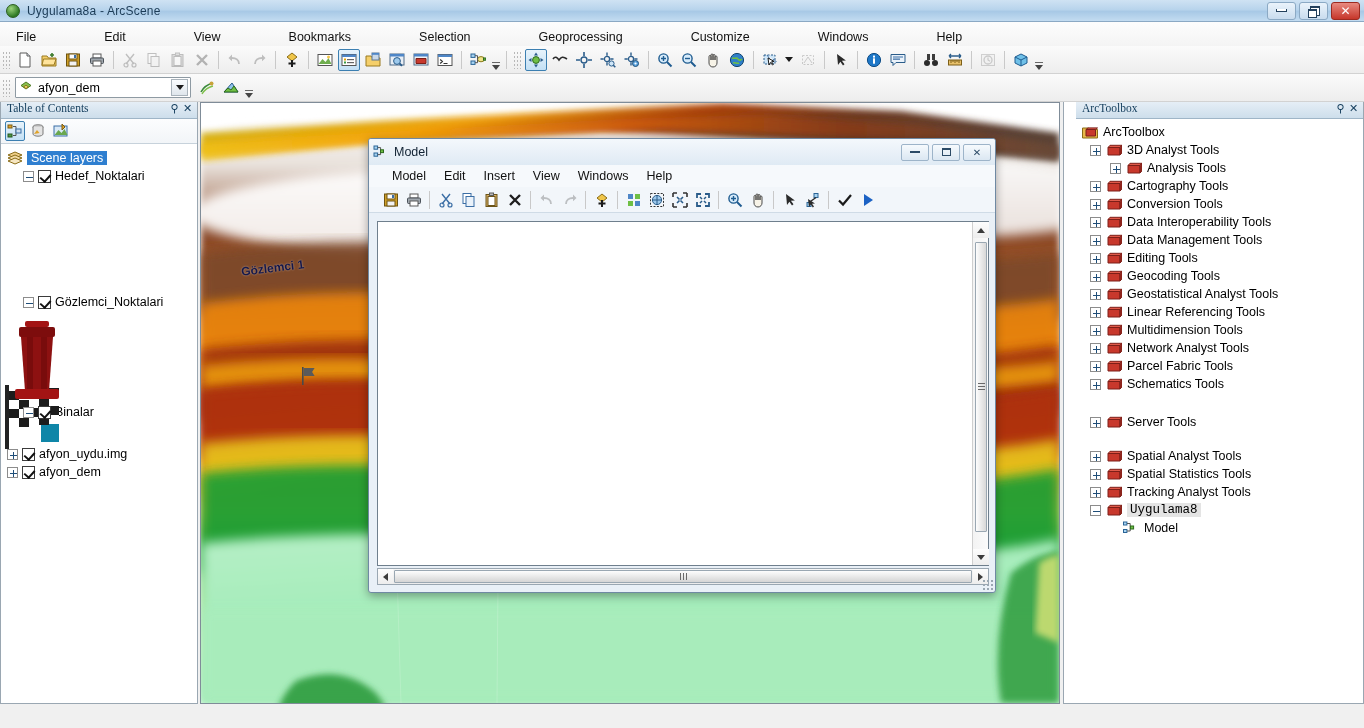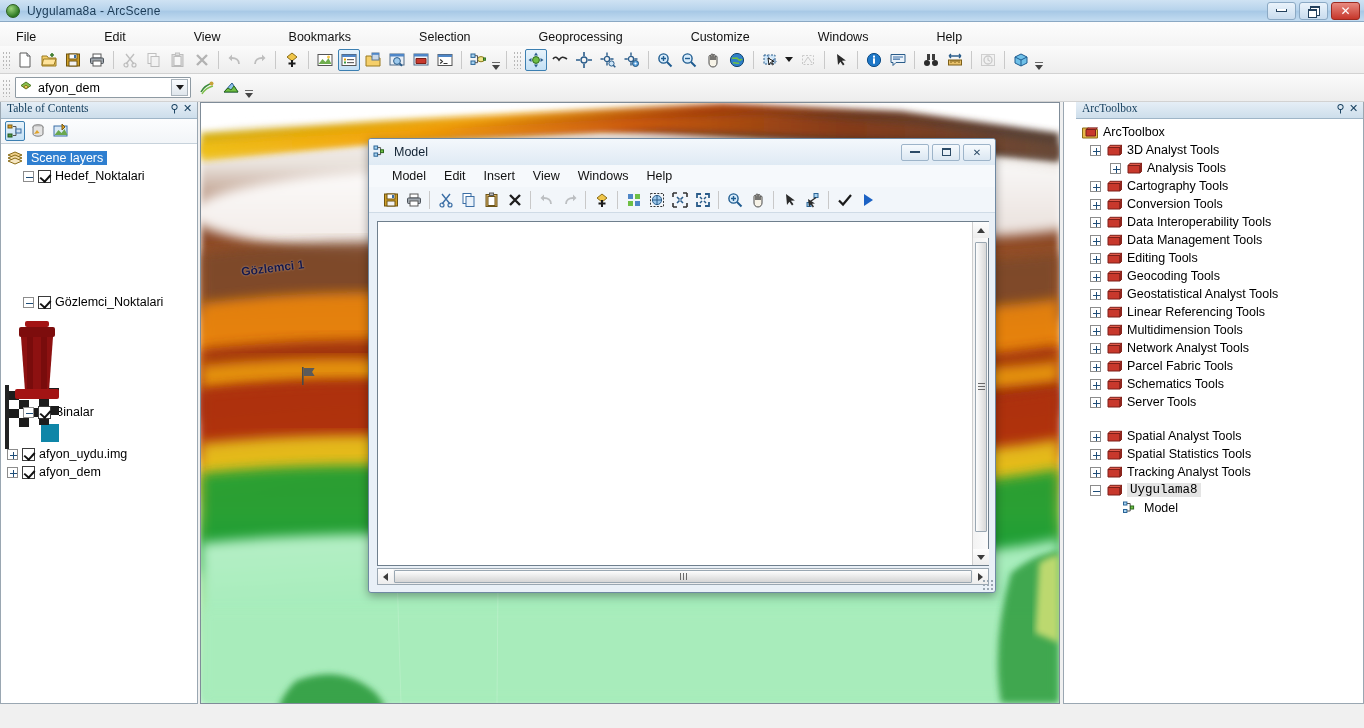--- a/index.html
+++ b/index.html
@@ -1038,21 +1038,21 @@
       </div>
       <div class="atbrow" style="padding-left:14px;">
         <span class="plusbox plus"></span>
         <svg class="toolboxicon" viewBox="0 0 16 14">
             <path d="M2 4.5h12V12H2z" fill="#c8382c" stroke="#7c1f18"></path>
             <path d="M2 4.5l2-2.2h12L14 4.5z" fill="#e05a4a" stroke="#7c1f18"></path>
             <path d="M14 4.5l2-2.2V9.8L14 12z" fill="#9e2a20" stroke="#7c1f18"></path>
           </svg>
         <span class="lbl">Schematics Tools</span>
       </div>
-      <div class="atbrow" style="padding-left:14px;">
+      <div class="atbrow" style="padding-left:14px;margin-top:20px;">
         <span class="plusbox plus"></span>
         <svg class="toolboxicon" viewBox="0 0 16 14">
             <path d="M2 4.5h12V12H2z" fill="#c8382c" stroke="#7c1f18"></path>
             <path d="M2 4.5l2-2.2h12L14 4.5z" fill="#e05a4a" stroke="#7c1f18"></path>
             <path d="M14 4.5l2-2.2V9.8L14 12z" fill="#9e2a20" stroke="#7c1f18"></path>
           </svg>
         <span class="lbl">Server Tools</span>
       </div>
       <div class="atbrow" style="padding-left:14px;margin-top:16px;">
         <span class="plusbox plus"></span>

